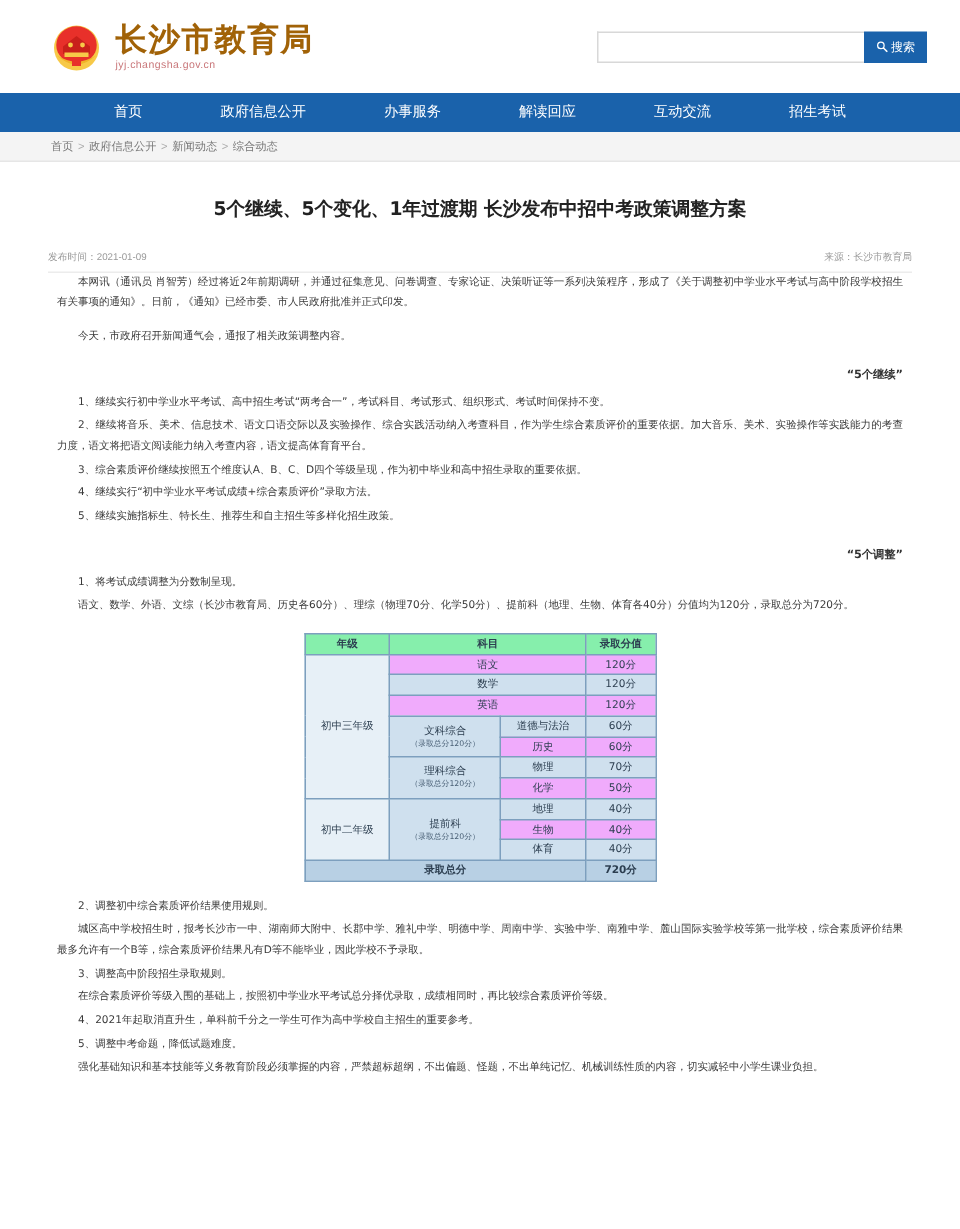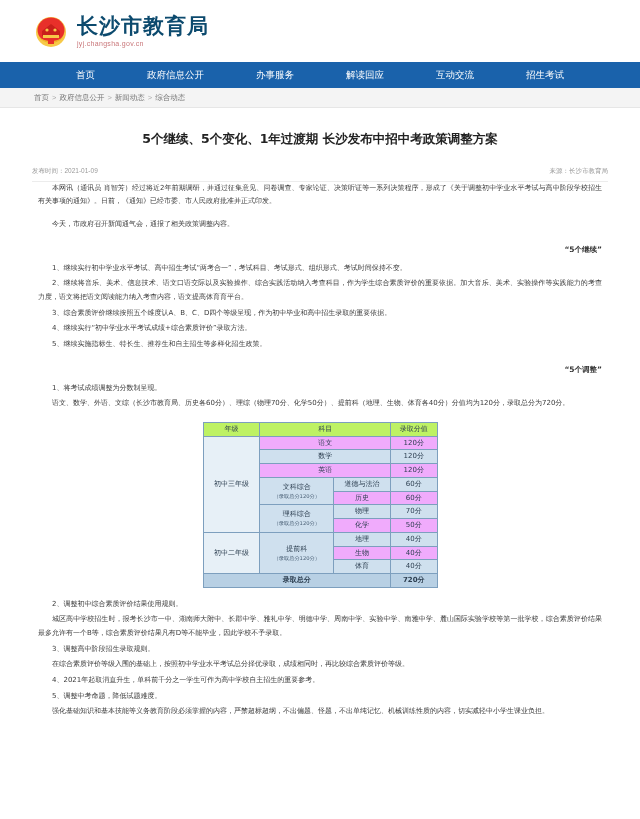--- a/index.html
+++ b/index.html
@@ -17,21 +17,21 @@
   .site-header{
     height:62px; background:#fff;
     display:flex; align-items:center;
     padding:0 22px 0 34px;
   }
   .brand{ display:flex; align-items:center; gap:9px; }
   .emblem{ width:34px; height:36px; position:relative; flex:none; }
   .brand-text{ display:flex; flex-direction:column; justify-content:center; }
   .brand-title{
     font-size:21px; font-weight:bold; letter-spacing:1px;
-    color:#0c4a6e; line-height:1.05;
+    color:#a16207; line-height:1.05;
     font-family:"DejaVu Sans","Liberation Sans",sans-serif;
   }
   .brand-url{ font-size:7px; color:#c9777a; letter-spacing:.3px; margin-top:3px; }
 
   .search-wrap{ margin-left:auto; display:flex; align-items:stretch; height:21px; }
   .search-input{
     width:178px; height:21px; border:1px solid #d8d8d8; border-right:none;
     font-size:9px; padding:0 6px; outline:none; color:#333; background:#fff;
   }
   .search-btn{
@@ -92,21 +92,21 @@
   .table-wrap{ display:flex; justify-content:center; margin:11px 0 10px 0; }
   table.score{
     border-collapse:collapse; width:235px;
     border:1px solid #6f93b5; background:#dfeaf3;
     font-family:"DejaVu Sans","Liberation Sans",sans-serif;
   }
   table.score td{
     border:1px solid #7d9fbe; text-align:center; color:#2c3e50;
     font-size:7px; padding:2px 1px; line-height:1.25;
   }
-  .th{ background:#bef264; font-weight:normal; font-size:8px; padding:4px 1px; }
+  .th{ background:#86efac; font-weight:bold; font-size:8px; padding:4px 1px; }
   .c-light{ background:#f0abfc; }
   .c-mid{ background:#cfe0ee; }
   .c-grade{ background:#e7f0f7; font-size:7.5px; }
   .c-group{ background:#cfe0ee; font-size:7.5px; }
   .sub{ display:block; font-size:5.2px; color:#4a6076; margin-top:1px; }
   .total-row td{ background:#b8d0e4; font-weight:bold; font-size:8px; padding:3px 1px; }
 </style>
 </head>
 <body>
 
@@ -125,20 +125,30 @@
           <path d="M4 24 Q17 36 30 24 Q17 32 4 24 Z" fill="#f0b429"></path>
           <rect x="14" y="26" width="6" height="5" fill="#e8302a"></rect>
         </svg>
       </div>
       <div class="brand-text">
         <div class="brand-title">长沙市教育局</div>
         <div class="brand-url">jyj.changsha.gov.cn</div>
       </div>
     </div>
 
+    <div class="search-wrap">
+      <input class="search-input" type="text" placeholder="" value="" style="">
+      <button class="search-btn">
+        <svg viewBox="0 0 16 16" aria-hidden="true">
+          <circle cx="6.5" cy="6.5" r="4.3" fill="none" stroke="#fff" stroke-width="1.7"></circle>
+          <line x1="10" y1="10" x2="14.5" y2="14.5" stroke="#fff" stroke-width="1.9" stroke-linecap="round"></line>
+        </svg>
+        <span>搜索</span>
+      </button>
+    </div>
   </div>
 
   <div class="main-nav">
     <div class="nav-item">首页</div>
     <div class="nav-item">政府信息公开</div>
     <div class="nav-item">办事服务</div>
     <div class="nav-item">解读回应</div>
     <div class="nav-item">互动交流</div>
     <div class="nav-item">招生考试</div>
   </div>

